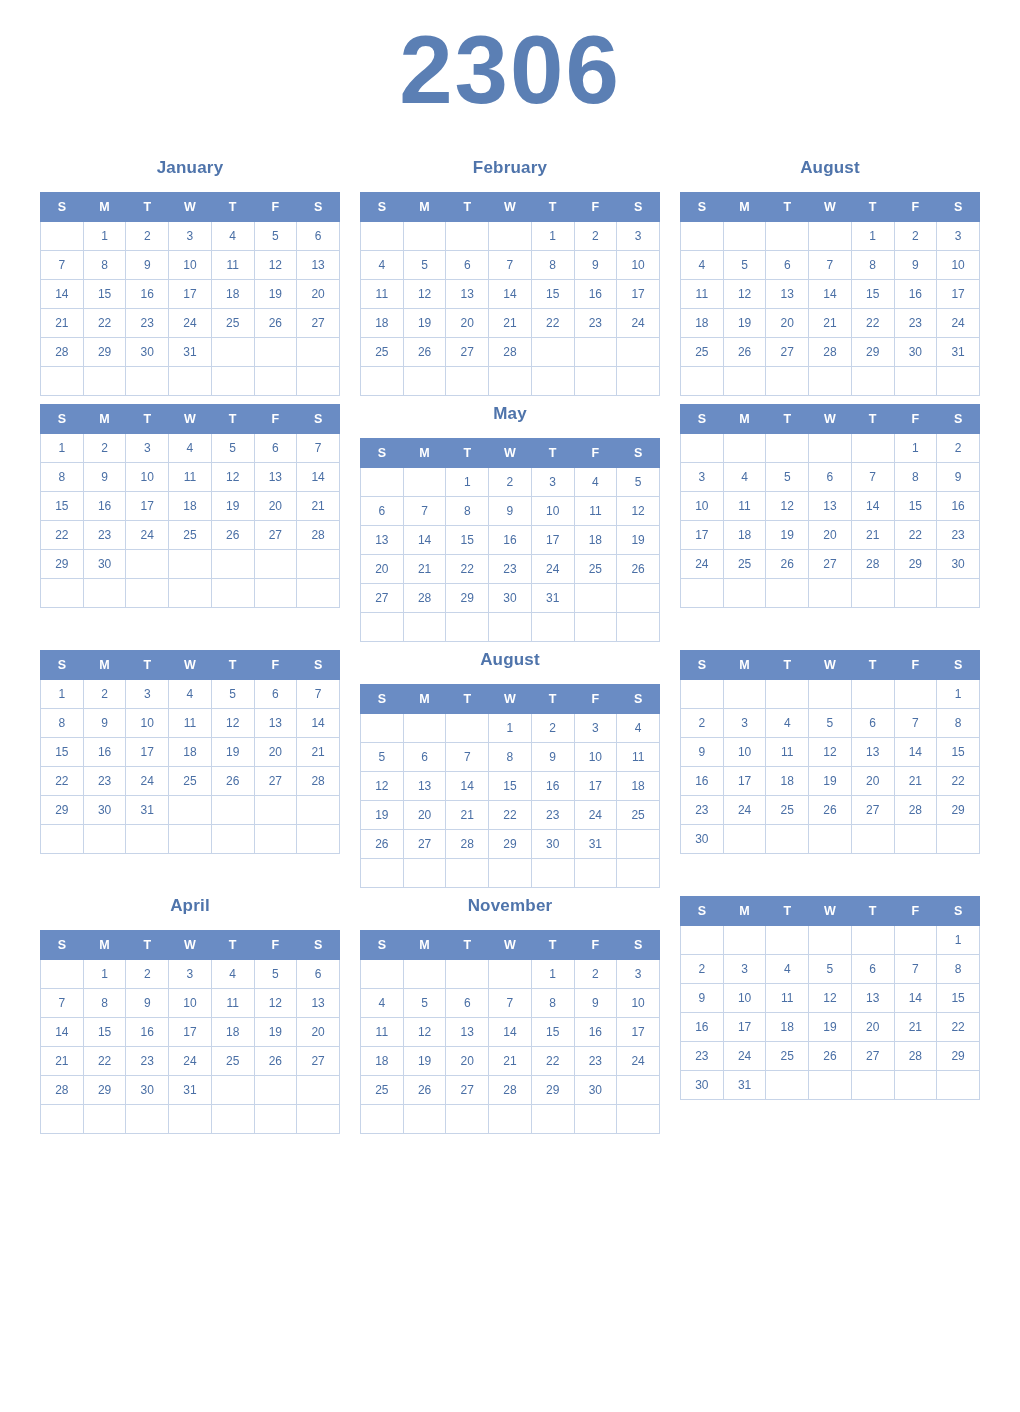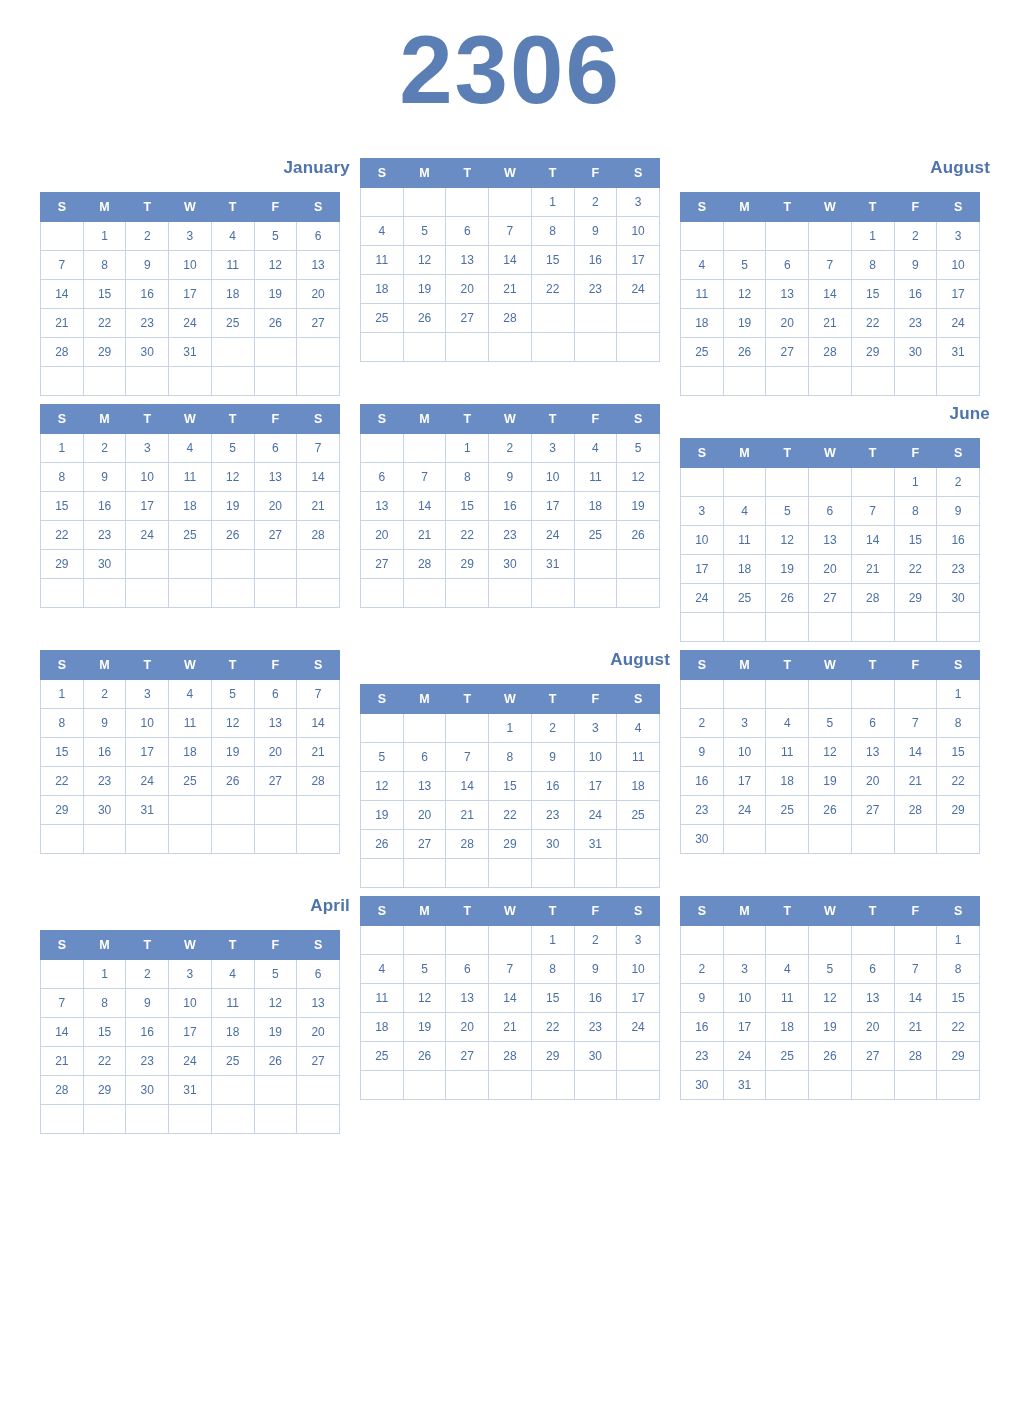--- a/index.html
+++ b/index.html
@@ -40,21 +40,21 @@
     column-gap: 0px;
     row-gap: 0px;
   }
   .month {
     width: 320px;
     box-sizing: border-box;
     padding: 0 0 8px 0;
     margin-bottom: 0px;
   }
   .month-name {
-    text-align: right;
+    text-align: center;
     font-size: 17px;
     font-weight: bold;
     color: #4f74ab;
     margin: 0 0 14px 0;
     letter-spacing: 0.2px;
   }
   table.cal {
     border-collapse: collapse;
     width: 300px;
     margin: 0 auto;
@@ -156,20 +156,21 @@
               <td></td>
               <td></td>
               <td></td>
               <td></td>
               <td></td>
             </tr>
           </tbody>
         </table>
       </div>
       <div class="month">
+        <div class="month-name">February</div>
         <table class="cal">
           <thead>
             <tr>
               <th>S</th>
               <th>M</th>
               <th>T</th>
               <th>W</th>
               <th>T</th>
               <th>F</th>
               <th>S</th>
@@ -370,20 +371,21 @@
               <td></td>
               <td></td>
               <td></td>
               <td></td>
               <td></td>
             </tr>
           </tbody>
         </table>
       </div>
       <div class="month">
+        <div class="month-name">May</div>
         <table class="cal">
           <thead>
             <tr>
               <th>S</th>
               <th>M</th>
               <th>T</th>
               <th>W</th>
               <th>T</th>
               <th>F</th>
               <th>S</th>
@@ -441,21 +443,20 @@
               <td></td>
               <td></td>
               <td></td>
               <td></td>
               <td></td>
             </tr>
           </tbody>
         </table>
       </div>
       <div class="month">
-        <div class="month-name">June</div>
         <table class="cal">
           <thead>
             <tr>
               <th>S</th>
               <th>M</th>
               <th>T</th>
               <th>W</th>
               <th>T</th>
               <th>F</th>
               <th>S</th>
@@ -799,20 +800,21 @@
               <td></td>
               <td></td>
               <td></td>
               <td></td>
               <td></td>
             </tr>
           </tbody>
         </table>
       </div>
       <div class="month">
+        <div class="month-name">November</div>
         <table class="cal">
           <thead>
             <tr>
               <th>S</th>
               <th>M</th>
               <th>T</th>
               <th>W</th>
               <th>T</th>
               <th>F</th>
               <th>S</th>

